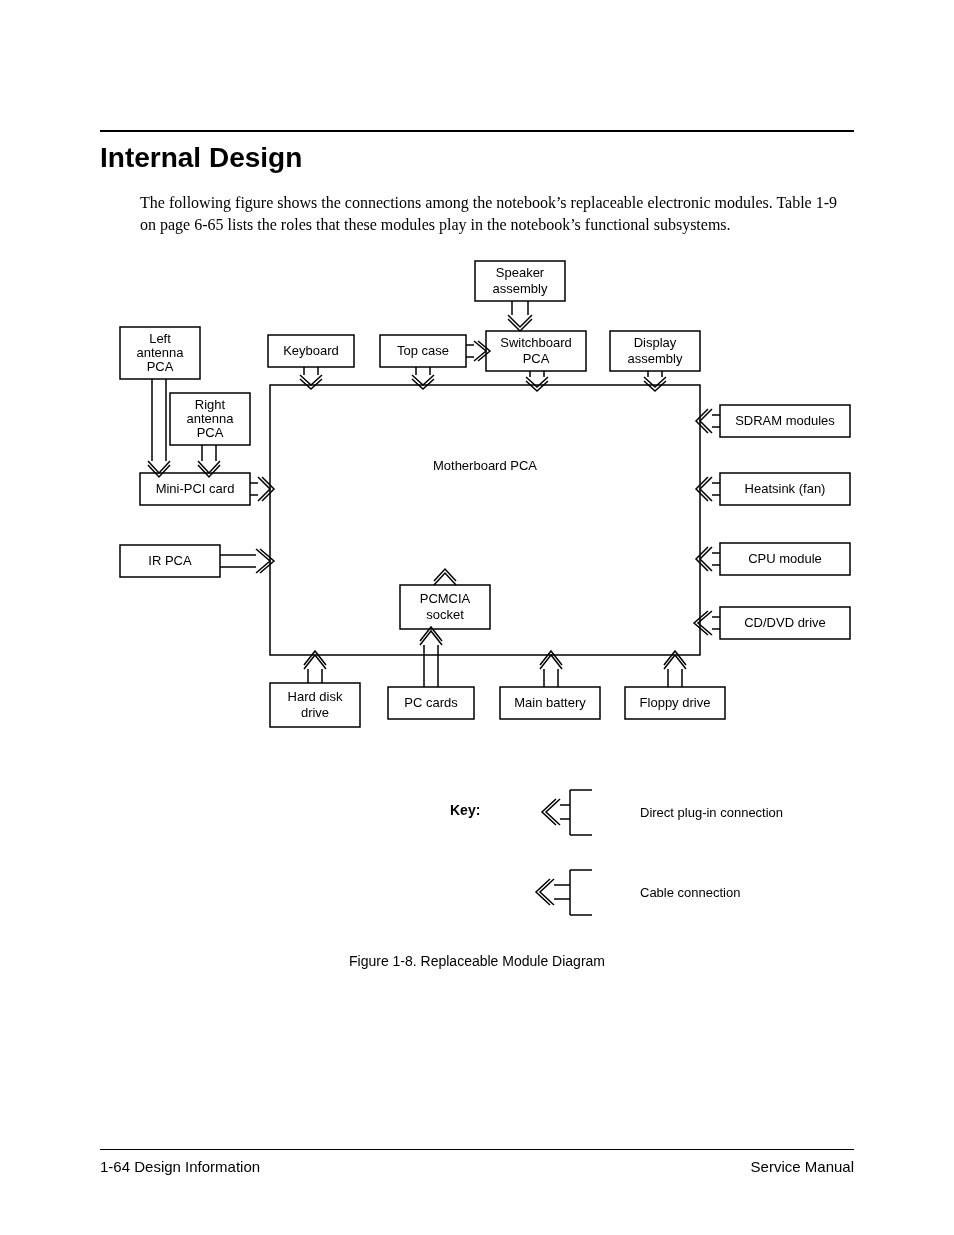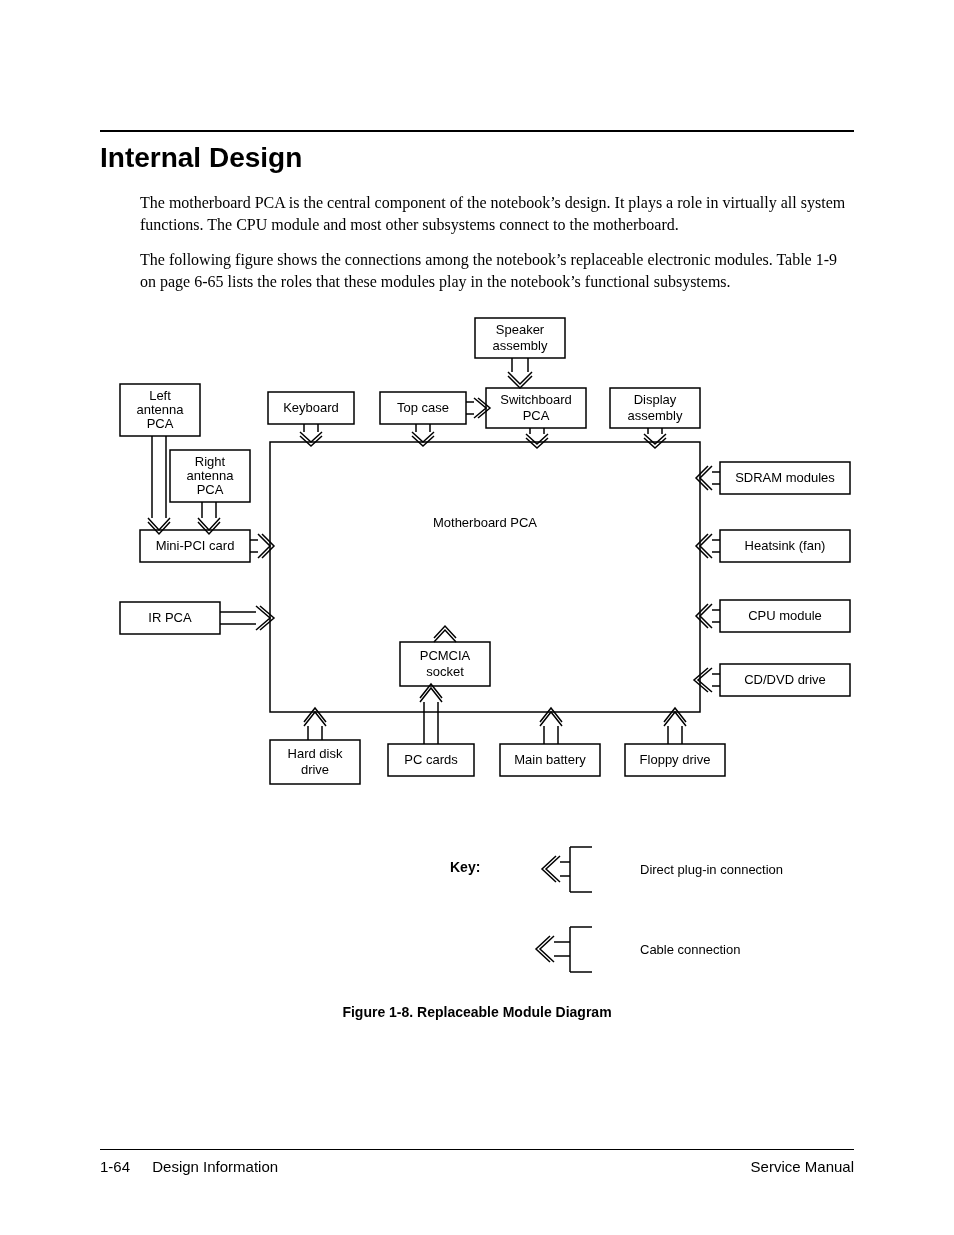--- a/index.html
+++ b/index.html
@@ -30,53 +30,52 @@
     font-size: 16px;
     line-height: 1.35;
     margin: 0 0 14px 40px;
   }
   .diagram-wrap {
     margin: 20px 0 0 0;
     text-align: center;
   }
   .caption {
     font-family: Arial, Helvetica, sans-serif;
-    font-weight: bold;
+    font-weight: normal;
     font-size: 14px;
-    margin: 2px 0 0 0;
+    margin: 8px 0 0 0;
     text-align: center;
   }
   .footer {
     position: absolute;
     left: 100px;
     right: 100px;
     bottom: 60px;
   }
   .footer .rule-bot {
     border-top: 1px solid #000;
     margin-bottom: 8px;
   }
   .footer-row {
     font-family: Arial, Helvetica, sans-serif;
     font-size: 15px;
     display: flex;
     justify-content: space-between;
   }
-  .footer-left .pn { margin-right: 18px; }
+  .footer-left .pn { }
   svg { display: block; margin: 0 auto; }
   text { font-family: Arial, Helvetica, sans-serif; }
 </style>
 </head>
 <body>
 
 <div class="page">
   <div class="rule-top"></div>
   <h1>Internal Design</h1>
 
-  <p class="body-text">The motherboard PCA is the central component of the notebook’s design. It plays a role in virtually all system functions. The CPU module and most other subsystems connect to the motherboard.</p>
   <p class="body-text">The following figure shows the connections among the notebook’s replaceable electronic modules. Table 1-9 on page 6-65 lists the roles that these modules play in the notebook’s functional subsystems.</p>
 
   <div class="diagram-wrap">
     <svg width="760" height="690" viewBox="0 0 760 690">
 
       <defs>
         <style>
           .box { fill:#fff; stroke:#000; stroke-width:1.5; }
           .lbl { font-size:13px; }
           .lblb { font-size:14px; font-weight:bold; }

